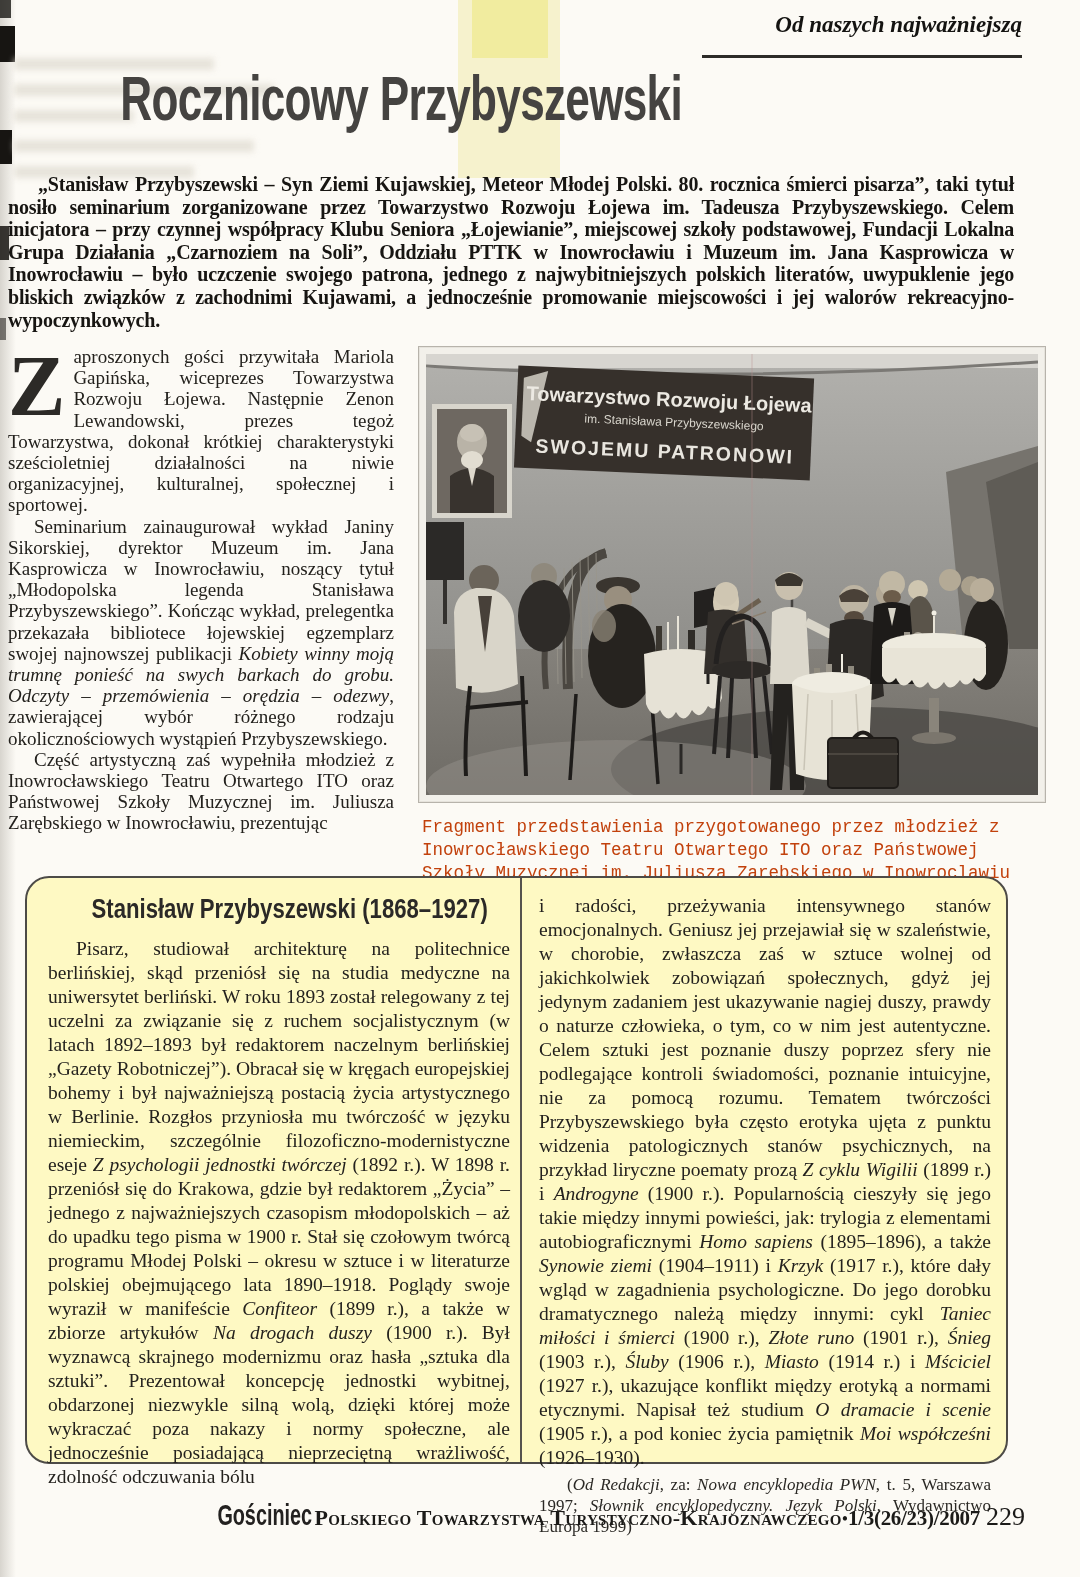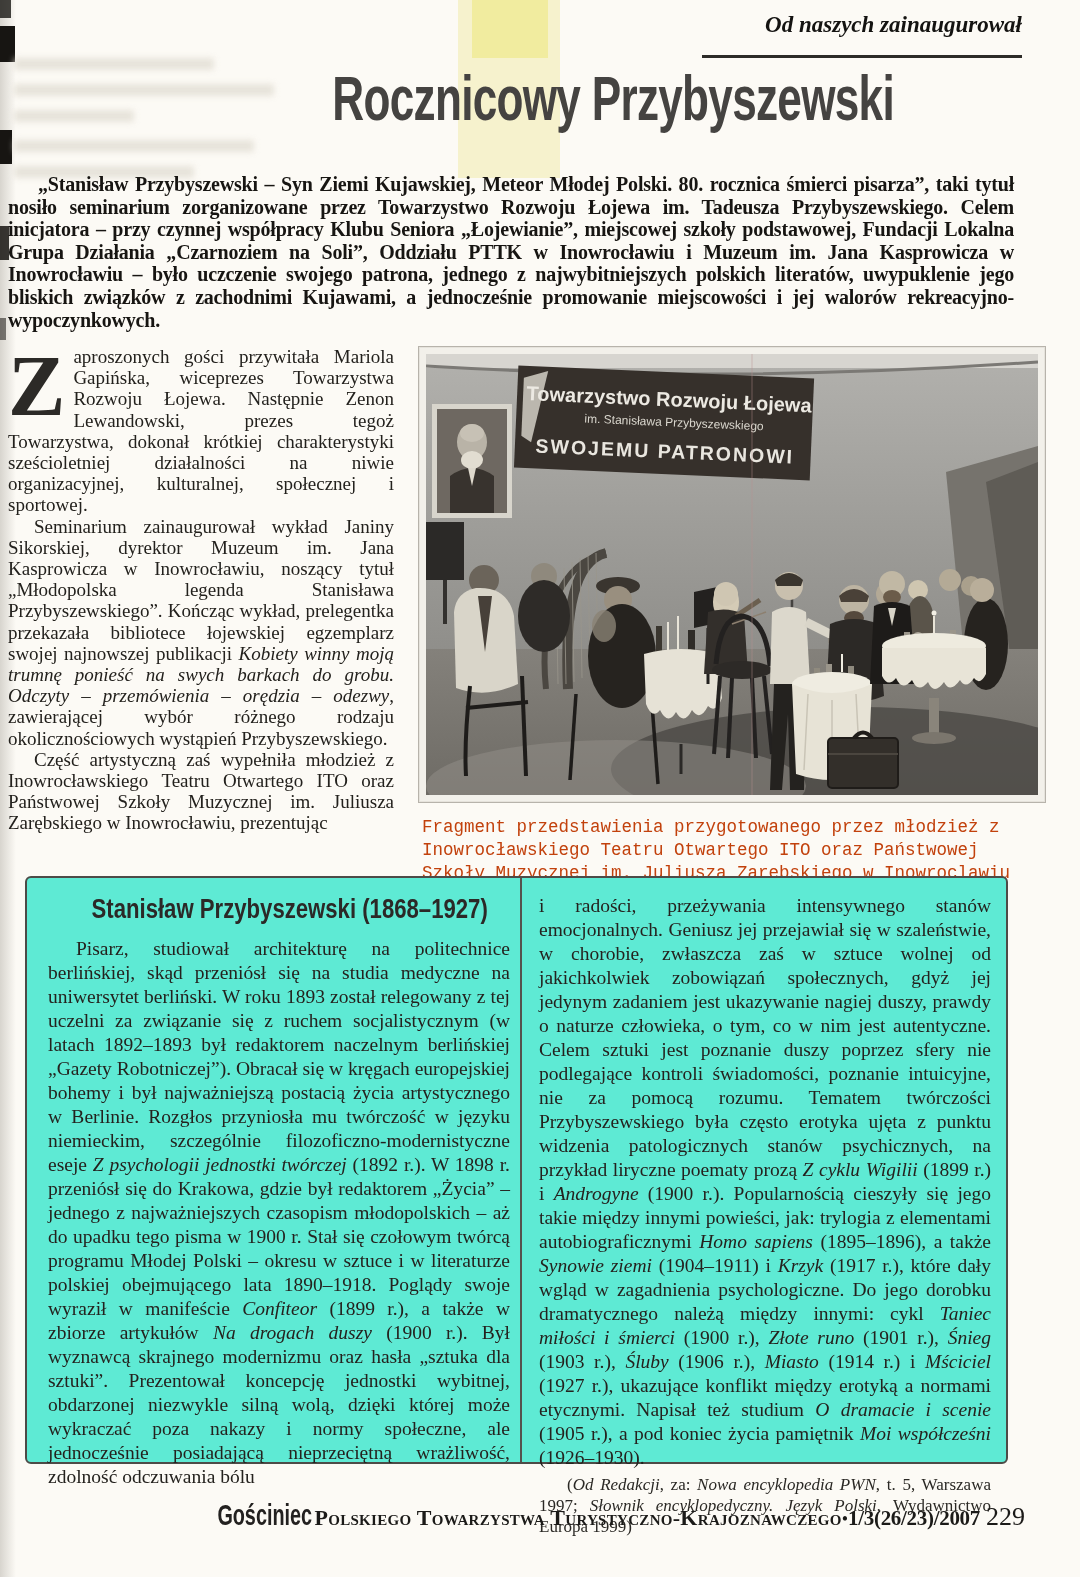--- a/index.html
+++ b/index.html
@@ -9,21 +9,21 @@
   .gutter{position:absolute;left:0;top:0;width:16px;height:100%;
           background:linear-gradient(to right,rgba(120,115,105,.28),rgba(120,115,105,0));}
   .mark{position:absolute;background:#171512;}
   .ghost{position:absolute;background:#e2ded4;filter:blur(3px);opacity:.8;border-radius:2px;}
   .sticky{position:absolute;left:458px;top:0;width:102px;height:178px;background:#f6f2cd;}
   .sticky-bright{position:absolute;left:472px;top:0;width:76px;height:58px;background:#f1ec9f;}
   
   .corr{position:absolute;top:12px;right:58px;width:500px;text-align:right;
         font-style:italic;font-weight:700;font-size:23px;color:#141311;}
   .corr-rule{position:absolute;top:55px;left:702px;width:320px;height:3px;background:#2d2b28;}
-  .title-wrap{position:absolute;top:62px;left:0;width:1014px;text-align:right;}
+  .title-wrap{position:absolute;top:62px;left:0;width:1014px;text-align:left;}
   .title{display:inline-block;transform:scaleX(.70);transform-origin:center;
          font-family:"Liberation Sans",sans-serif;font-weight:700;font-size:63px;
          letter-spacing:-1px;color:#454341;white-space:nowrap;}
   
   .lead{position:absolute;left:8px;top:173px;width:1006px;margin:0;
         font-weight:700;font-size:20px;line-height:22.6px;text-align:justify;
         text-indent:30px;letter-spacing:-.2px;color:#171512;}
   
   .col{position:absolute;left:8px;top:346px;width:386px;font-size:19px;line-height:21.2px;
        text-align:justify;color:#23211d;hyphens:auto;}
@@ -32,21 +32,21 @@
   .dropcap{float:left;font-weight:700;font-size:86px;line-height:72px;padding:4px 8px 0 0;
            color:#2c2a27;font-family:"Liberation Serif",serif;}
   
   .photo{position:absolute;left:418px;top:346px;width:612px;height:441px;background:#f2f0ea;
          padding:7px;border:1px solid #b7b3ab;box-shadow:0 0 0 1px #e6e3dc inset;}
   .photo svg{display:block;}
   .caption{position:absolute;left:418px;top:812px;width:630px;margin:4px;
            font-family:Liberation Mono, monospace;font-size:17.5px;line-height:23px;color:#c2410c;}
   
   .biobox{position:absolute;left:25px;top:876px;width:983px;height:588px;
-          background:#5eead4;border:2.5px solid #4d4b47;border-radius:6px;box-sizing:border-box;}
+          background:#fef9c3;border:2.5px solid #4d4b47;border-radius:24px;box-sizing:border-box;}
   .biobox .divider{position:absolute;left:493px;top:0;bottom:0;width:2px;background:#55534e;}
   .bio-left{position:absolute;left:21px;top:14px;width:462px;}
   .bio-right{position:absolute;left:512px;top:16px;width:452px;}
   .bio-head-wrap{text-align:center;margin:2px 0 12px 0;}
   .bio-head{display:inline-block;transform:scaleX(.82);transform-origin:center;
             font-family:"Liberation Sans",sans-serif;font-weight:700;font-size:27px;
             color:#2b2927;white-space:nowrap;}
   .bio-text{margin:0;font-size:19.5px;line-height:24px;text-align:justify;color:#24221e;hyphens:auto;}
   .bio-text.indent{text-indent:28px;}
   .source{margin:4px 0 0 0;font-size:17px;line-height:21px;text-align:justify;
@@ -73,21 +73,21 @@
   <div class="mark" style="left:0;top:226px;width:9px;height:34px;opacity:.85;"></div>
   <div class="mark" style="left:0;top:318px;width:6px;height:22px;opacity:.55;"></div>
   <div class="ghost" style="left:14px;top:58px;width:200px;height:12px;"></div>
   <div class="ghost" style="left:14px;top:84px;width:260px;height:12px;"></div>
   <div class="ghost" style="left:14px;top:110px;width:120px;height:12px;"></div>
   <div class="ghost" style="left:14px;top:140px;width:240px;height:12px;"></div>
   <div class="ghost" style="left:14px;top:166px;width:180px;height:12px;"></div>
   <div class="sticky"></div>
   <div class="sticky-bright"></div>
 
-  <div class="corr">Od naszych zainaugurował</div>
+  <div class="corr">Od naszych najważniejszą</div>
   <div class="corr-rule"></div>
   <div class="title-wrap">
     <span class="title">Rocznicowy Przybyszewski</span>
   </div>
 
   <p class="lead">„Stanisław Przybyszewski – Syn Ziemi Kujawskiej, Meteor Młodej Polski. 80. rocznica śmierci pisarza”, taki tytuł nosiło seminarium zorganizowane przez Towarzystwo Rozwoju Łojewa im. Tadeusza Przybyszewskiego. Celem inicjatora – przy czynnej współpracy Klubu Seniora „Łojewianie”, miejscowej szkoły podstawowej, Fundacji Lokalna Grupa Działania „Czarnoziem na Soli”, Oddziału PTTK w Inowrocławiu i Muzeum im. Jana Kasprowicza w Inowrocławiu – było uczczenie swojego patrona, jednego z najwybitniejszych polskich literatów, uwypuklenie jego bliskich związków z zachodnimi Kujawami, a jednocześnie promowanie miejscowości i jej walorów rekreacyjno-wypoczynkowych.</p>
 
   <div class="col">
     <p><span class="dropcap">Z</span><span>aproszonych gości przywitała Mariola Gapińska, wiceprezes Towarzystwa Rozwoju Łojewa. Następnie Zenon Lewandowski, prezes tegoż Towarzystwa, dokonał krótkiej charakterystyki sześcioletniej działalności na niwie organizacyjnej, kulturalnej, społecznej i sportowej.</span></p>
     <p class="indent"><span>Seminarium zainaugurował wykład Janiny Sikorskiej, dyrektor Muzeum im. Jana Kasprowicza w Inowrocławiu, noszący tytuł „Młodopolska legenda Stanisława Przybyszewskiego”. Kończąc wykład, prelegentka przekazała bibliotece łojewskiej egzemplarz swojej najnowszej publikacji </span><i>Kobiety winny moją trumnę ponieść na swych barkach do grobu. Odczyty – przemówienia – orędzia – odezwy</i><span>, zawierającej wybór różnego rodzaju okolicznościowych wystąpień Przybyszewskiego.</span></p>

